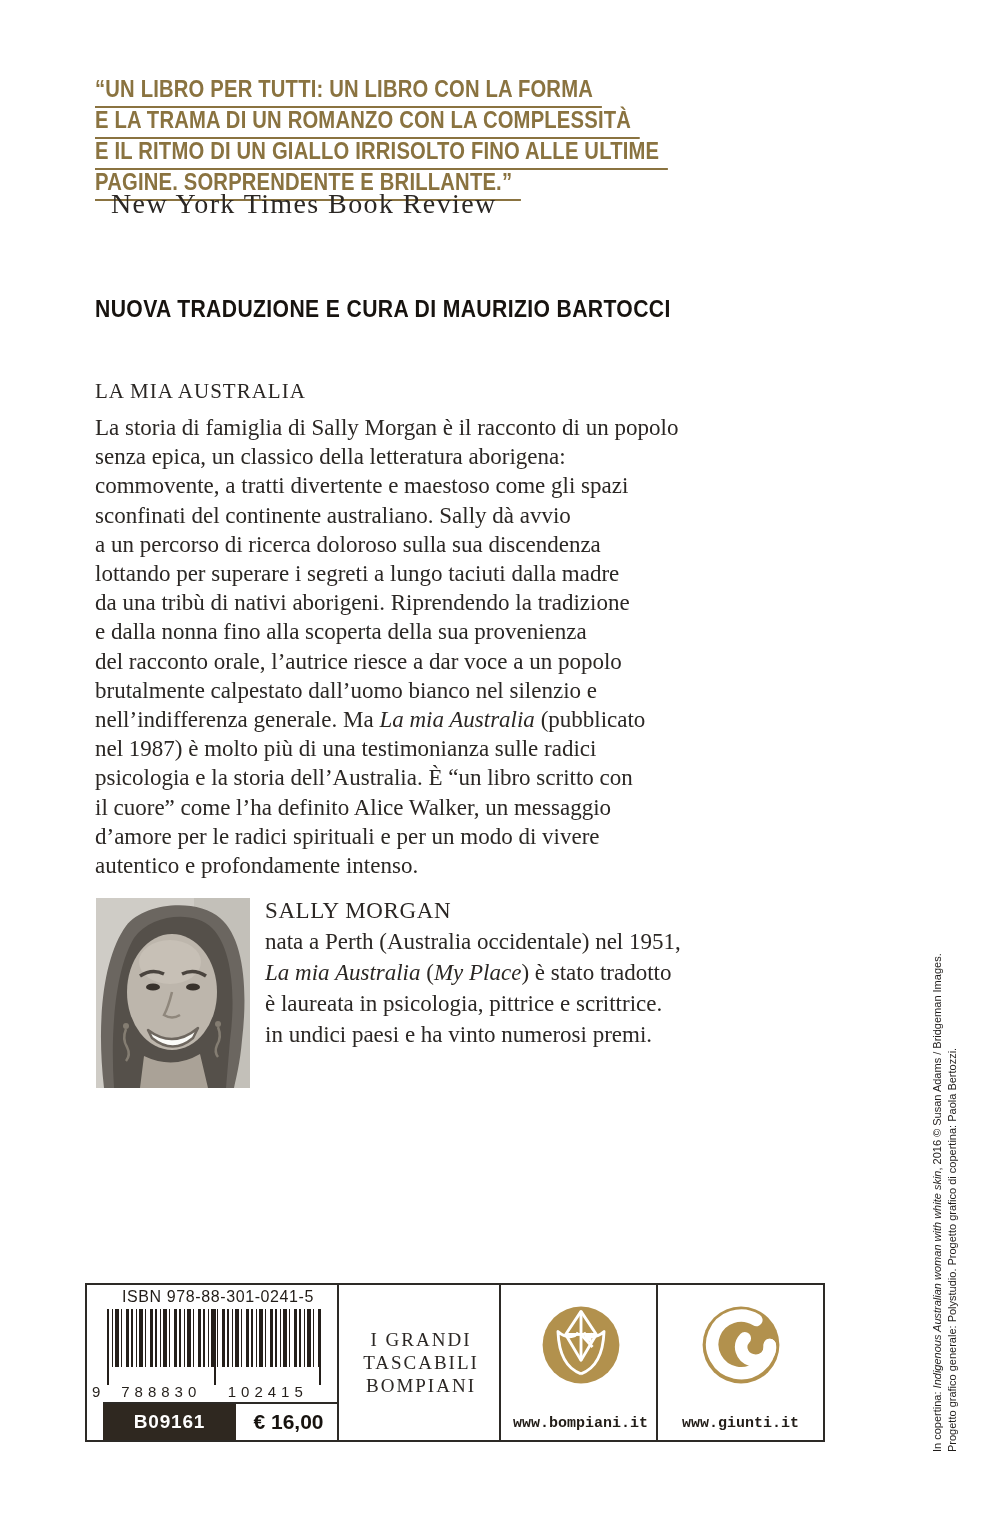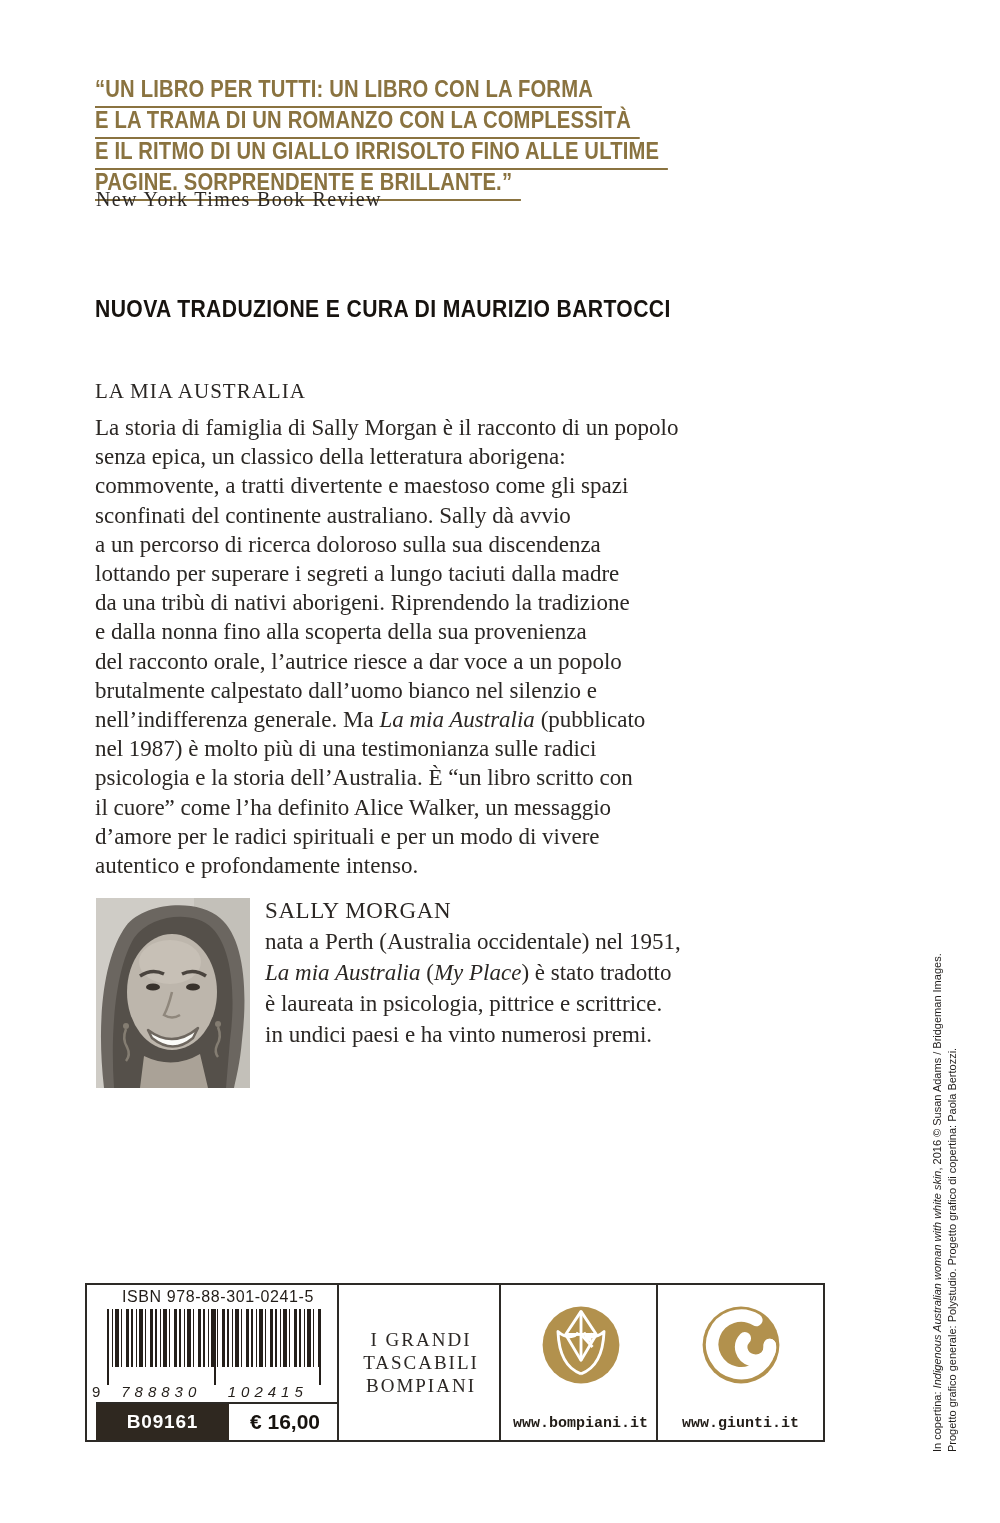--- a/index.html
+++ b/index.html
@@ -5,21 +5,21 @@
   html,body{margin:0;padding:0;background:#ffffff;}
   .page{position:relative;width:1000px;height:1523px;background:#ffffff;overflow:hidden;
         font-family:"Liberation Serif",serif;color:#262220;padding-left:24px;}
 
   
   .quote{position:absolute;left:95px;top:76px;}
   .qline{height:31px;}
   .qline > span{display:inline-block;transform:scaleX(0.88);transform-origin:0 50%;
     font-family:"Liberation Sans",sans-serif;font-weight:700;font-size:23px;letter-spacing:.2px;
     color:#8a7340;border-bottom:2.5px solid #8a7340;padding:0 10px 2.5px 0;white-space:nowrap;}
-  .attribution{position:absolute;left:96px;top:188px;font-size:20px;letter-spacing:1.4px;color:#2b2724;}
+  .attribution{position:absolute;left:111px;top:188px;font-size:28px;letter-spacing:1.4px;color:#2b2724;}
 
   
   .edition{position:absolute;left:95px;top:296px;}
   .edition > span{display:inline-block;transform:scaleX(0.92);transform-origin:0 50%;
     font-family:"Liberation Sans",sans-serif;font-weight:700;font-size:23px;letter-spacing:.4px;
     color:#17130f;white-space:nowrap;}
 
   
   .synopsis{position:absolute;left:95px;top:379px;}
   .syn-heading{font-size:21px;letter-spacing:1px;color:#2b2724;margin-bottom:9px;}
@@ -39,22 +39,22 @@
   .isbn-label{position:absolute;top:3px;left:8px;right:0;text-align:center;
     font-family:"Liberation Sans",sans-serif;font-size:16px;letter-spacing:.6px;color:#221d18;}
   .bars{position:absolute;left:20px;right:20px;top:24px;height:58px;
     background:repeating-linear-gradient(90deg,#241f1a 0 2px,#fff 2px 5px,#241f1a 5px 6px,#fff 6px 8px,
       #241f1a 8px 12px,#fff 12px 14px,#241f1a 14px 15px,#fff 15px 19px,#241f1a 19px 22px,#fff 22px 24px);}
   .guard{position:absolute;top:24px;width:2px;height:76px;background:#241f1a;}
   .g1{left:20px;} .g2{left:50%;} .g3{right:20px;}
   .digit-row{position:absolute;top:98px;left:5px;right:20px;display:flex;align-items:center;
     font-family:"Liberation Sans",sans-serif;font-size:15px;color:#241f1a;}
   .digit-row .lead{width:16px;}
-  .digit-row .grp{flex:1;text-align:center;letter-spacing:5px;font-style:italic;}
-  .price-row{position:absolute;left:9px;right:0;bottom:0;height:36px;border-top:2px solid #2d2a26;display:flex;}
+  .digit-row .grp{flex:1;text-align:center;letter-spacing:5px;}
+  .price-row{position:absolute;left:16px;right:0;bottom:0;height:36px;border-top:2px solid #2d2a26;display:flex;}
   .code-box{width:133px;background:#2f2820;color:#ffffff;display:flex;align-items:center;justify-content:center;
     font-family:"Liberation Sans",sans-serif;font-weight:700;font-size:19px;letter-spacing:.8px;}
   .price{flex:1;display:flex;align-items:center;justify-content:center;
     font-family:"Liberation Sans",sans-serif;font-weight:700;font-size:21px;color:#17130f;text-align:center;}
   .series-box{left:337px;width:164px;display:flex;flex-direction:column;align-items:center;justify-content:center;}
   .series-line{font-size:19px;letter-spacing:2px;line-height:23px;color:#2b2724;}
   .logo-box{display:flex;flex-direction:column;align-items:center;justify-content:flex-start;}
   .bompiani-box{left:499px;width:159px;}
   .giunti-box{left:656px;width:165px;}
   .logo-svg{margin-top:12px;width:96px;height:96px;}

